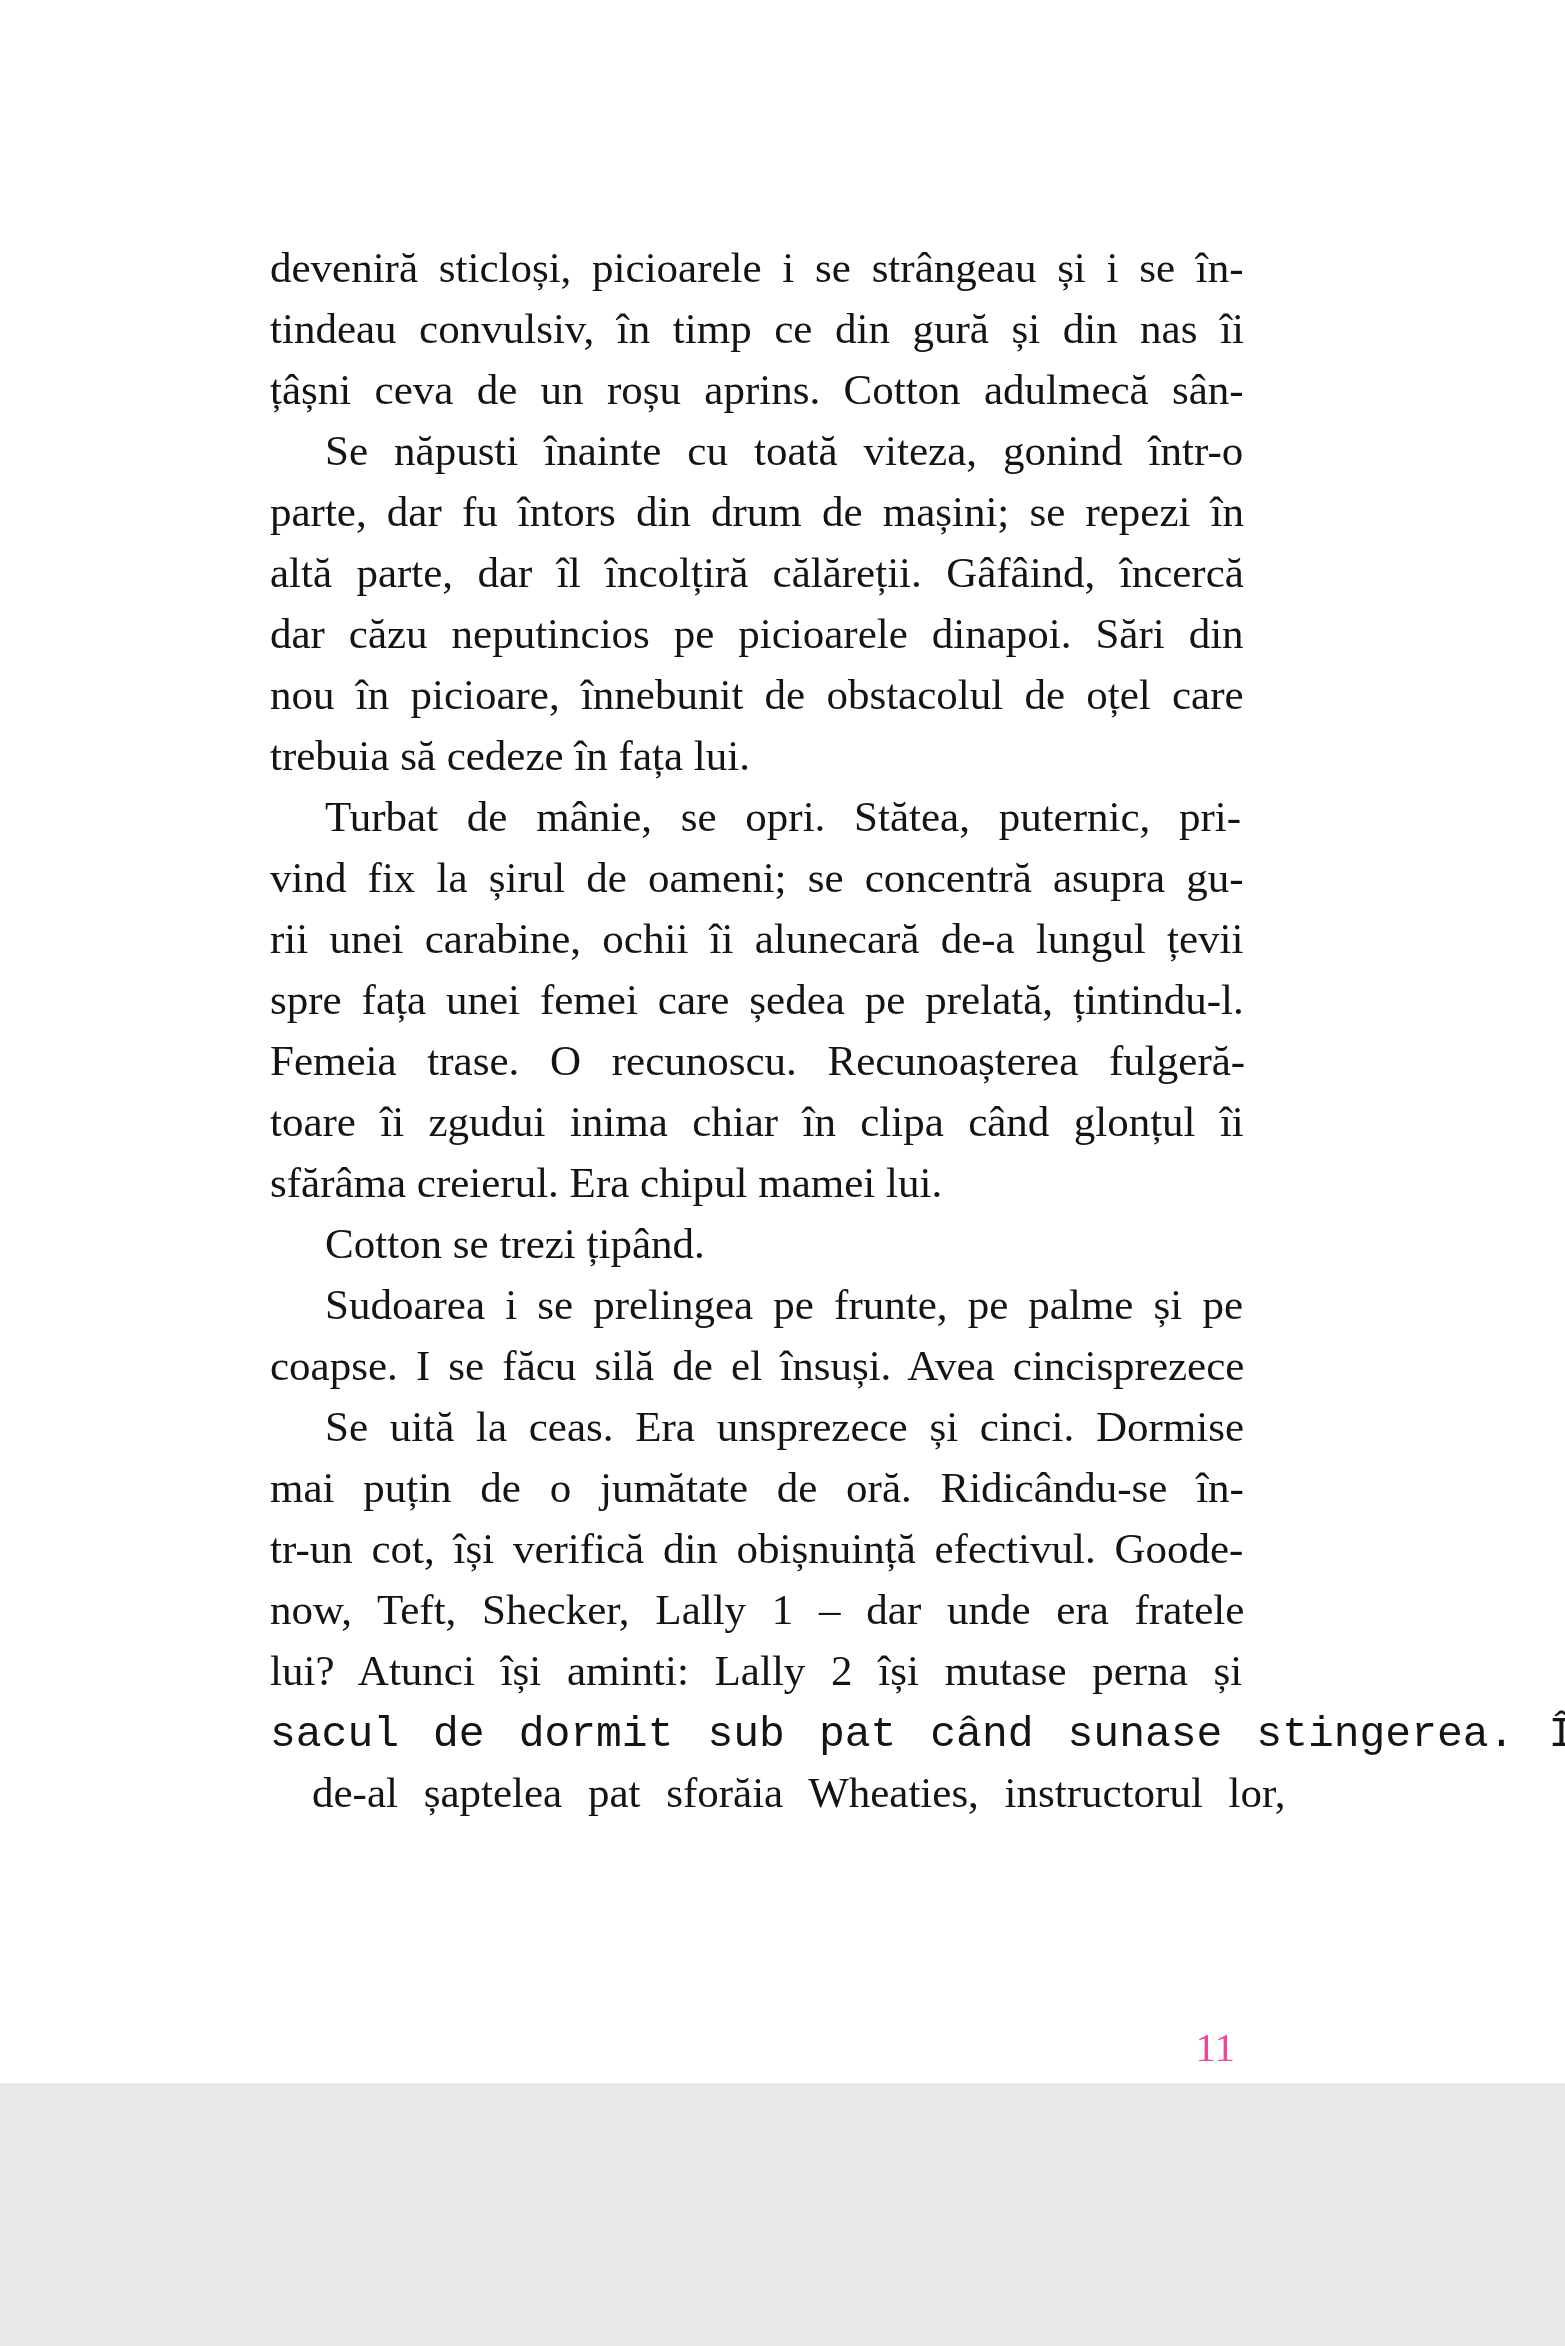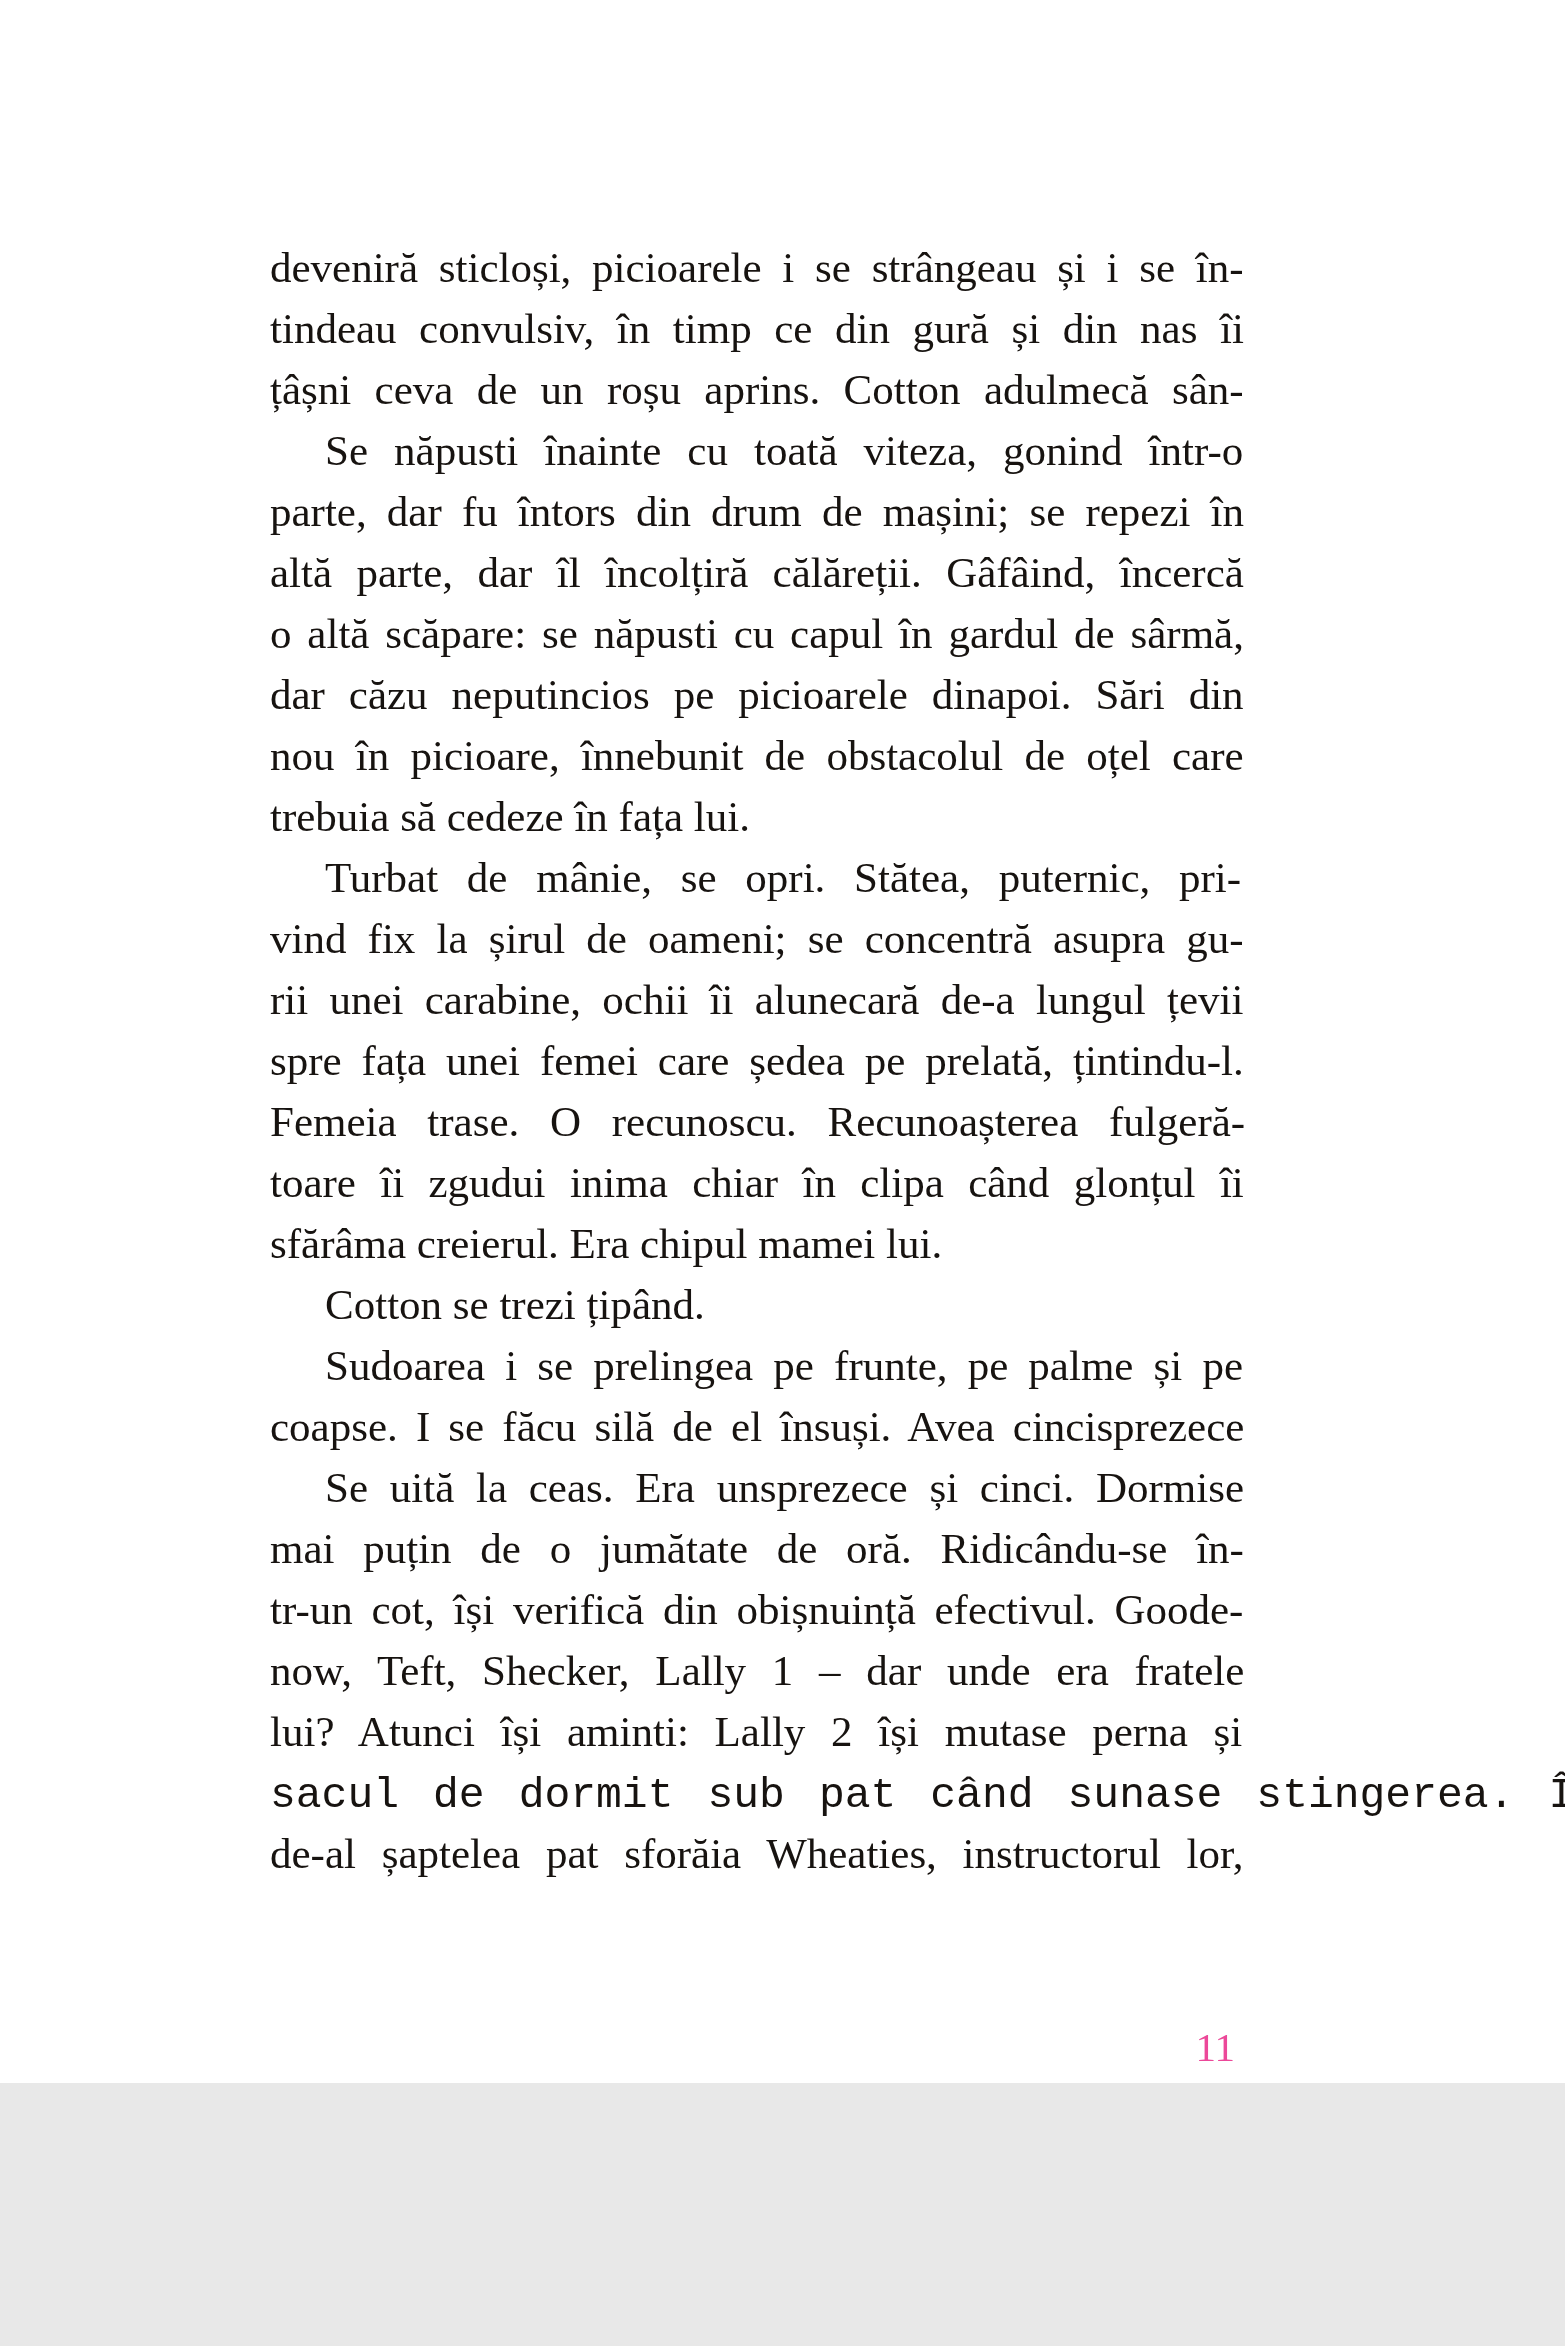--- a/index.html
+++ b/index.html
@@ -51,37 +51,36 @@
 <body>
 
 <div class="page">
   <div class="text-block">
       <div class="line"><span style="word-spacing: 10px;">deveniră sticloși, picioarele i se strângeau și i se în-</span></div>
       <div class="line"><span style="word-spacing: 11.8px;">tindeau convulsiv, în timp ce din gură și din nas îi</span></div>
       <div class="line"><span style="word-spacing: 12.6px;">țâșni ceva de un roșu aprins. Cotton adulmecă sân-</span></div>
       <div class="line indent"><span style="word-spacing: 15.3px;">Se năpusti înainte cu toată viteza, gonind într-o</span></div>
       <div class="line"><span style="word-spacing: 9.4px;">parte, dar fu întors din drum de mașini; se repezi în</span></div>
       <div class="line"><span style="word-spacing: 13.6px;">altă parte, dar îl încolțiră călăreții. Gâfâind, încercă</span></div>
-      <div class="line"><span style="word-spacing: 5.1px;">o altă scăpare: se năpusti cu capul în gardul de sârmă,</span></div>
       <div class="line"><span style="word-spacing: 13.2px;">dar căzu neputincios pe picioarele dinapoi. Sări din</span></div>
       <div class="line"><span style="word-spacing: 10.5px;">nou în picioare, înnebunit de obstacolul de oțel care</span></div>
       <div class="line"><span style="word-spacing: 0px;">trebuia să cedeze în fața lui.</span></div>
       <div class="line indent"><span style="word-spacing: 18px;">Turbat de mânie, se opri. Stătea, puternic, pri-</span></div>
       <div class="line"><span style="word-spacing: 10.4px;">vind fix la șirul de oameni; se concentră asupra gu-</span></div>
       <div class="line"><span style="word-spacing: 10.5px;">rii unei carabine, ochii îi alunecară de-a lungul țevii</span></div>
       <div class="line"><span style="word-spacing: 9.2px;">spre fața unei femei care ședea pe prelată, țintindu-l.</span></div>
       <div class="line"><span style="word-spacing: 20px;">Femeia trase. O recunoscu. Recunoașterea fulgeră-</span></div>
       <div class="line"><span style="word-spacing: 13.6px;">toare îi zgudui inima chiar în clipa când glonțul îi</span></div>
       <div class="line"><span style="word-spacing: 0px;">sfărâma creierul. Era chipul mamei lui.</span></div>
       <div class="line indent"><span style="word-spacing: 0px;">Cotton se trezi țipând.</span></div>
       <div class="line indent"><span style="word-spacing: 9.4px;">Sudoarea i se prelingea pe frunte, pe palme și pe</span></div>
       <div class="line"><span style="word-spacing: 7.4px;">coapse. I se făcu silă de el însuși. Avea cincisprezece</span></div>
       <div class="line indent"><span style="word-spacing: 11px;">Se uită la ceas. Era unsprezece și cinci. Dormise</span></div>
       <div class="line"><span style="word-spacing: 18px;">mai puțin de o jumătate de oră. Ridicându-se în-</span></div>
       <div class="line"><span style="word-spacing: 8px;">tr-un cot, își verifică din obișnuință efectivul. Goode-</span></div>
       <div class="line"><span style="word-spacing: 15px;">now, Teft, Shecker, Lally 1 – dar unde era fratele</span></div>
       <div class="line"><span style="word-spacing: 15px;">lui? Atunci își aminti: Lally 2 își mutase perna și</span></div>
       <div class="line"><span style="word-spacing: 8.2px; font-family: Liberation Mono, monospace;">sacul de dormit sub pat când sunase stingerea. În cel</span></div>
-      <div class="line"><span style="word-spacing: 15px;">de-al șaptelea pat sforăia Wheaties, instructorul lor,</span></div>
+      <div class="line"><span style="word-spacing: 15px; margin-left: 42px;">de-al șaptelea pat sforăia Wheaties, instructorul lor,</span></div>
     </div>
   <div class="page-number">11</div>
 </div>
 
 
 </body></html>

